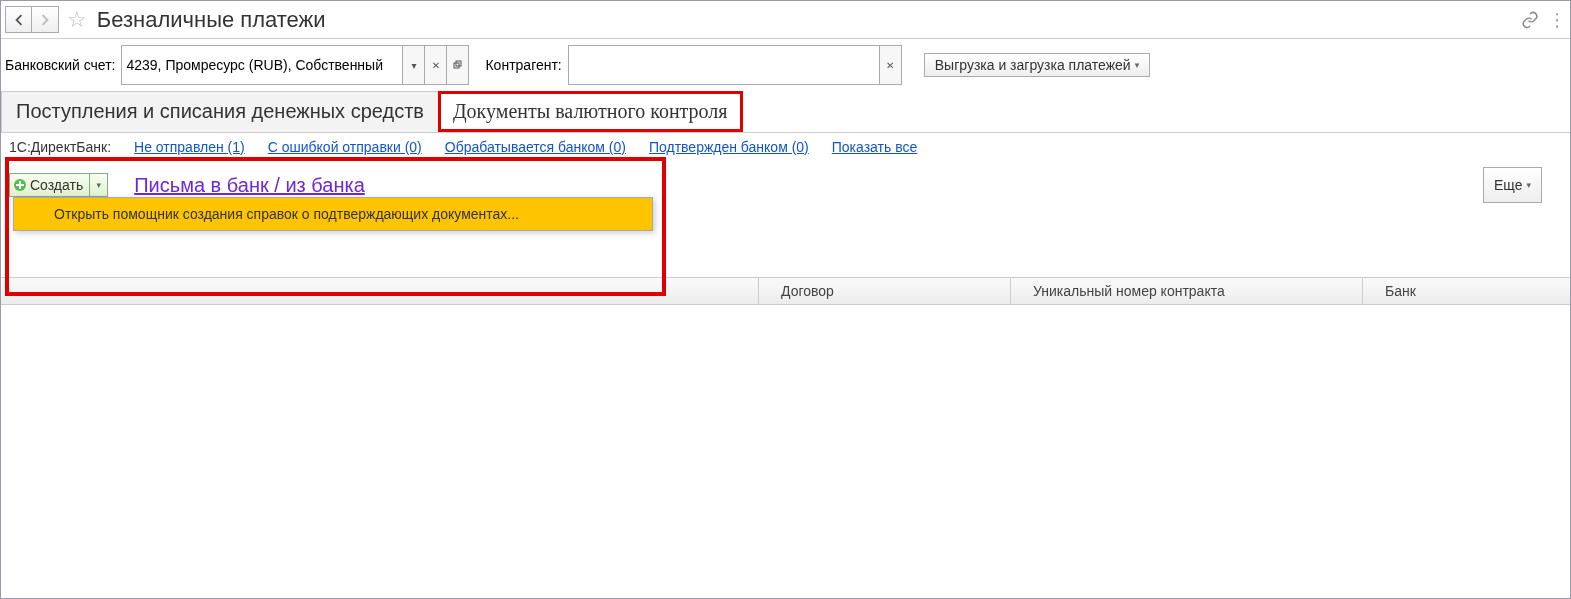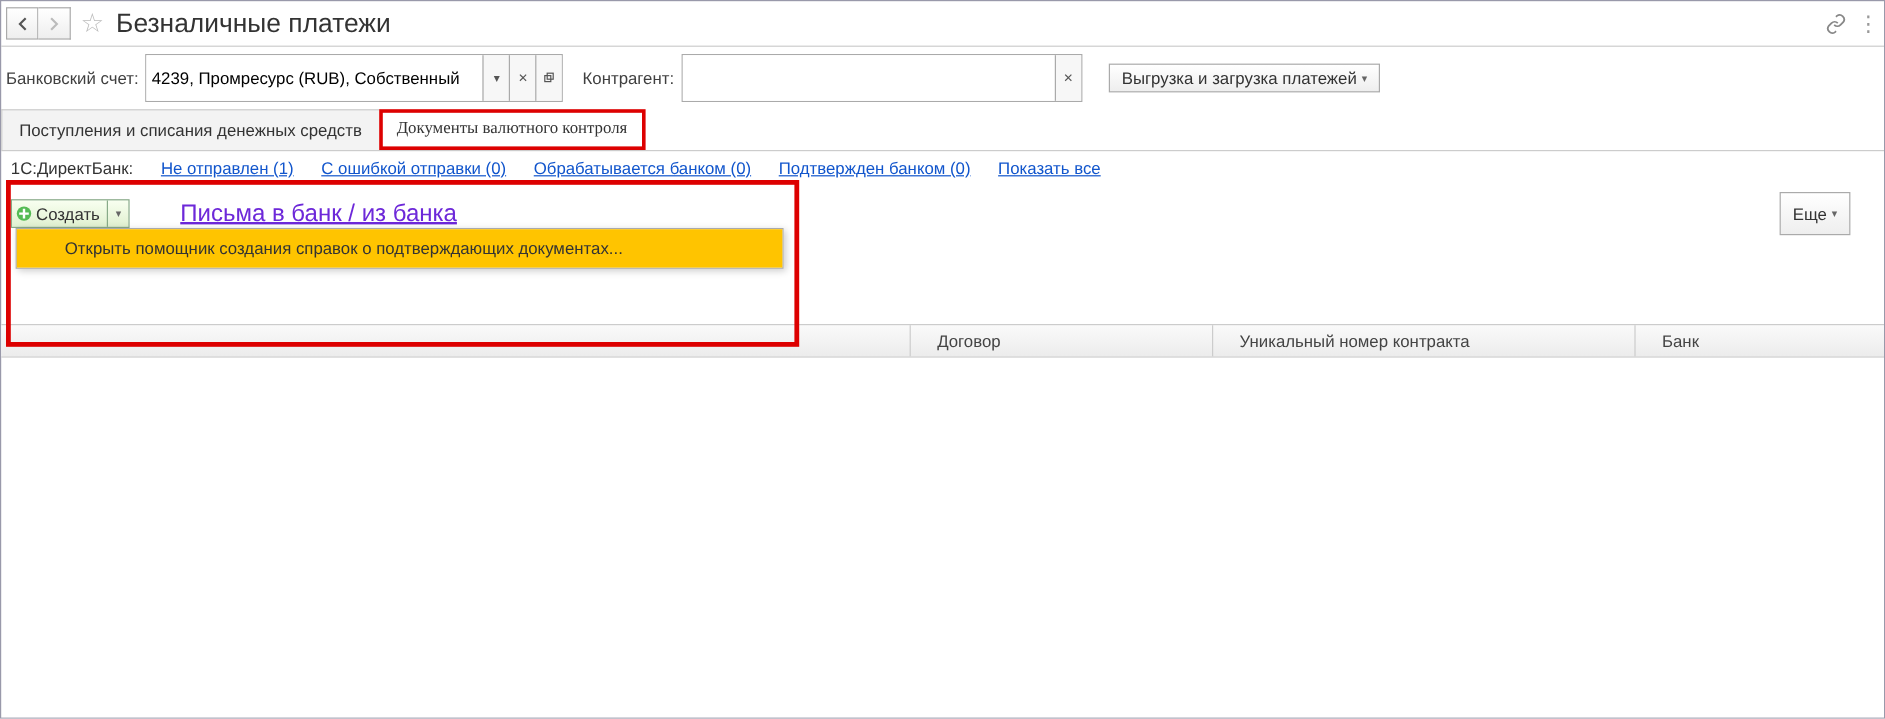--- a/index.html
+++ b/index.html
@@ -11,44 +11,44 @@
   .nav-btn { width: 27px; height: 27px; border: 1px solid #aaa; background: linear-gradient(#fff,#eee); display:flex; align-items:center; justify-content:center; cursor:pointer; margin-right:0; }
   .nav-btn + .nav-btn { border-left:none; }
   .nav-btn svg { width:12px; height:12px; }
   .star-icon { margin: 0 8px; color:#bbb; font-size:22px; }
   .page-title { font-size: 22px; margin-left:2px; color:#333; flex:1; }
   .link-icon-right { margin-right: 6px; color:#888; width:24px; height:24px; display:flex; align-items:center; justify-content:center; }
   .kebab { color:#999; font-size:18px; width:18px; text-align:center; cursor:pointer; }
 
   
   .filter-row { display:flex; align-items:center; padding: 6px 4px 6px 4px; gap:6px; }
-  .fld-label { font-size:14px; color:#404040; }
+  .fld-label { font-size:14px; color:#000000; }
   .combo { display:flex; border:1px solid #aaa; height:40px; align-items:stretch; }
   .combo input { border:none; padding:0 4px; font-size:14px; outline:none; width:280px; }
   .combo .cbtn { width:22px; border-left:1px solid #aaa; background:#f7f7f7; display:flex; align-items:center; justify-content:center; cursor:pointer; font-size:10px; color:#555; }
   .combo .cbtn svg { width:10px; height:10px; }
   .combo.wide input { width:310px; }
   .big-btn { height:24px; border:1px solid #aaa; background:linear-gradient(#fff,#eee); padding:0 10px; display:flex; align-items:center; gap:4px; cursor:pointer; font-size:14px; }
   .big-btn .caret { font-size:9px; color:#666; }
 
   
   .tabs-row { display:flex; border-bottom:1px solid #ccc; }
-  .tab { padding:8px 14px; border:1px solid #ccc; border-bottom:none; background:#f3f3f3; font-size:14px; cursor:pointer; margin-right:-1px; }
+  .tab { padding:8px 14px; border:1px solid #ccc; border-bottom:none; background:#f3f3f3; font-size:20px; cursor:pointer; margin-right:-1px; }
   .tab.active { background:#fff; }
   .tab.highlight-red { border:3px solid #d00; padding:6px 12px;font-family:Liberation Serif, serif; }
 
   
   .status-row { padding:6px 8px; font-size:14px; display:flex; gap:23px; align-items:center; }
   .status-row .lbl { color:#333; }
   .status-row a { color:#1155cc; text-decoration:underline; cursor:pointer; }
 
   
   .toolbar-zone { position:relative; }
   .red-box { position:absolute; left:4px; top:-4px; width:661px; height:139px; border:4px solid #d00; pointer-events:none; z-index:5; }
-  .toolbar-row { display:flex; align-items:center; padding:6px 8px; gap:42px; }
+  .toolbar-row { display:flex; align-items:center; padding:6px 8px; gap:26px; }
   .create-btn { display:flex; align-items:center; border:1px solid #8a8; background:linear-gradient(#f8fff0,#e0f0d0); height:24px; cursor:pointer; }
   .create-btn .ico { width:20px; display:flex; align-items:center; justify-content:center; color:#4a0; font-weight:bold; }
   .create-btn .lbl { padding:0 6px 0 0; font-size:14px; }
   .create-btn .caret { width:18px; border-left:1px solid #8a8; display:flex; align-items:center; justify-content:center; font-size:9px; color:#666; height:100%; }
   .toolbar-row a { color:#6d28d9; text-decoration:underline; font-size:20px; cursor:pointer; }
   .more-btn { margin-left:auto; margin-right:20px; height:36px; border:1px solid #aaa; background:linear-gradient(#fff,#eee); padding:0 10px; display:flex; align-items:center; gap:4px; cursor:pointer; font-size:14px; }
   .more-btn .caret { font-size:9px; color:#666; }
 
   
   .dropdown { position:absolute; left:12px; top:36px; width:640px; background:#fff; border:1px solid #aaa; box-shadow:2px 2px 6px rgba(0,0,0,0.2); z-index:3; }

